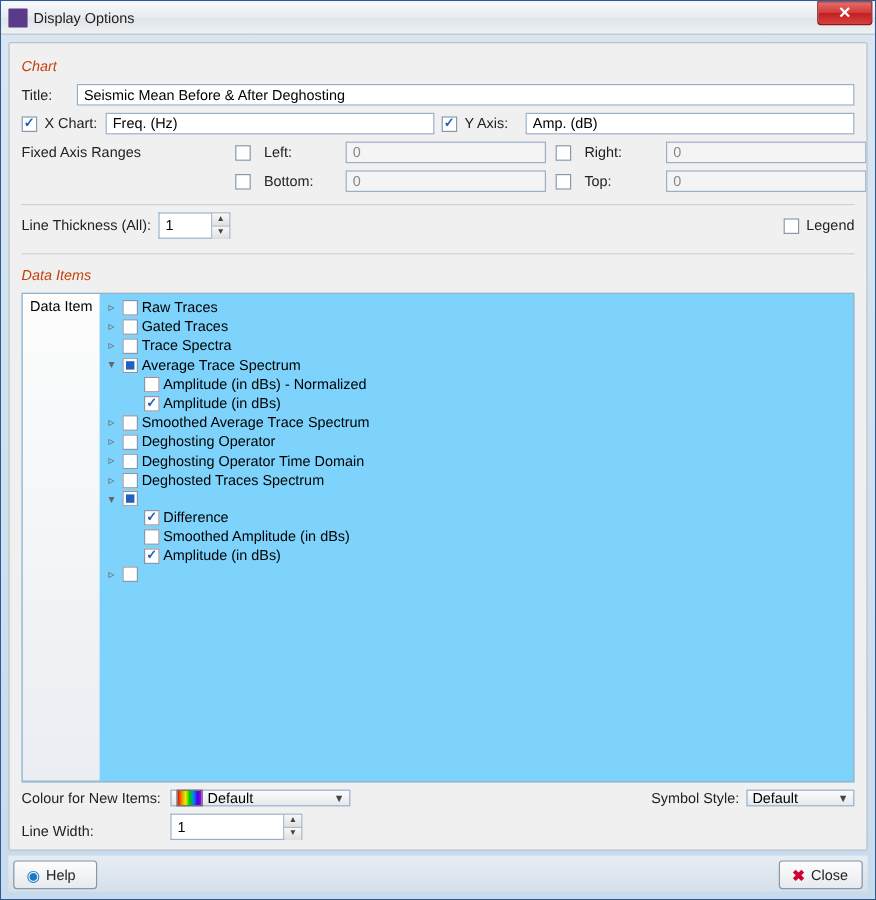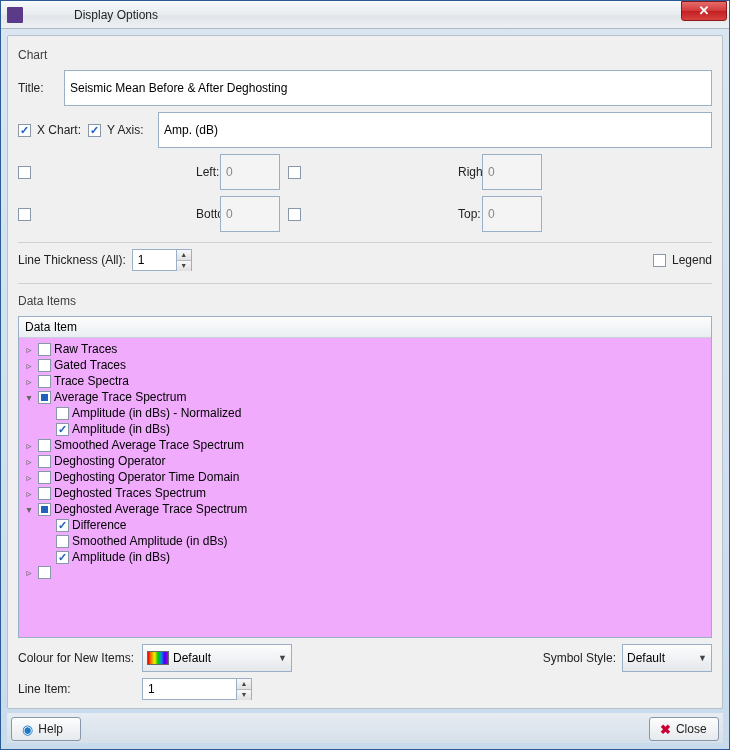--- a/index.html
+++ b/index.html
@@ -19,21 +19,20 @@
   display: flex;
   flex-direction: column;
 }
 .titlebar {
   height: 28px;
   background: linear-gradient(to bottom, #f8f9fb 0%, #e8ecef 50%, #dfe4e8 51%, #eef1f4 100%);
   border-bottom: 1px solid #b0b8c0;
   display: flex;
   align-items: center;
   padding: 0 2px 0 6px;
-  gap: 46px;
 }
 .titlebar .appicon {
   width: 16px; height: 16px;
   background: #5b3a8a;
   margin-right: 5px;
   border-radius: 1px;
 }
 .titlebar .title { flex: 1; color: #222; }
 .titlebar .close {
   width: 46px; height: 20px;
@@ -59,31 +58,32 @@
 .inner {
   background: #f0f0f0;
   border: 1px solid #b8c0c8;
   border-radius: 2px;
   padding: 8px 10px;
   flex: 1;
   display: flex;
   flex-direction: column;
 }
 .group-title {
-  color: #404040;
+  color: #c2410c;
   font-size: 12px;
   margin-bottom: 8px;
   margin-top: 4px;
+  font-style: italic;
 }
 .hr { border: none; border-top: 1px solid #d0d0d0; margin: 6px 0; }
 .row { display: flex; align-items: center; gap: 6px; margin-bottom: 6px; }
 .label { color: #222; white-space: nowrap; }
 input[type=text].field {
   flex: 1;
-  height: 36px;
+  height: 18px;
   border: 1px solid #9ab0c8;
   background: #fff;
   padding: 0 5px;
   font-family: inherit;
   font-size: 12px;
 }
 input[type=text].field.ro {
   background: #f4f4f4;
   color: #888;
 }
@@ -139,25 +139,24 @@
 }
 .spinner .btns div:first-child { border-bottom: 1px solid #b0b8c0; }
 .axis-grid {
   display: grid;
   grid-template-columns: 170px 16px 60px 1fr 16px 60px 1fr;
   gap: 6px 8px;
   align-items: center;
   margin-bottom: 4px;
 }
 .tree-box {
-  background: #f0abfc;
+  background: #7dd3fc;
   border: 1px solid #9ab0c8;
   flex: 1;
   display: flex;
-  flex-direction: column;
   min-height: 0;
 }
 .tree-header {
   background: linear-gradient(to bottom, #fdfdfd, #eaeef2);
   border-bottom: 1px solid #c8d0d8;
   padding: 3px 6px;
 }
 .tree-body {
   padding: 3px 2px;
   overflow: auto;
@@ -174,39 +173,39 @@
   width: 12px;
   font-size: 10px;
   color: #666;
   text-align: center;
   cursor: pointer;
   font-family: sans-serif;
 }
 .tree-item .arrow.blank { visibility: hidden; }
 .indent1 { padding-left: 20px; }
 .combo {
-  height: 28px;
+  height: 14px;
   border: 1px solid #9ab0c8;
   background: linear-gradient(to bottom, #fdfdfd, #e4e8ec);
   display: flex;
   align-items: center;
   padding: 0 4px;
   cursor: pointer;
   gap: 4px;
 }
 .combo .colorbox {
   width: 22px; height: 14px;
   background: linear-gradient(to right,#e00,#e80,#ee0,#0c0,#08e,#40e,#a0e);
   border: 1px solid #666;
 }
 .combo .txt { flex: 1; }
 .combo .dd { font-size: 9px; color: #444; }
 .bottom-row {
   display: flex;
-  align-items: center;
+  align-items: flex-end;
   gap: 6px;
   margin-top: 6px;
 }
 .btnbar {
   display: flex;
   justify-content: space-between;
   padding: 4px 4px 2px 4px;
   background: linear-gradient(to bottom, #e6ecf2, #d6e0ea);
 }
 .btn {
@@ -243,26 +242,28 @@
       <div class="group-title">Chart</div>
 
       <div class="row">
         <span class="label" style="width:40px">Title:</span>
         <input type="text" class="field" value="Seismic Mean Before &amp; After Deghosting" style="">
       </div>
 
       <div class="row">
         <span class="cb checked"></span>
         <span class="label" style="width:45px">X Chart:</span>
+        <input type="text" class="field" value="Freq. (Hz)" style="">
         <span class="cb checked"></span>
         <span class="label" style="width:45px">Y Axis:</span>
         <input type="text" class="field" value="Amp. (dB)" style="">
       </div>
 
       <div class="axis-grid">
+        <span class="label">Fixed Axis Ranges</span>
         <span class="cb"></span>
         <span class="label">Left:</span>
         <input type="text" class="field ro" readonly="" value="0" style="">
         <span class="cb"></span>
         <span class="label">Right:</span>
         <input type="text" class="field ro" readonly="" value="0" style="">
 
         <span></span>
         <span class="cb"></span>
         <span class="label">Bottom:</span>
@@ -341,21 +342,20 @@
               <span>Deghosting Operator Time Domain</span>
             </div>
             <div class="tree-item">
               <span class="arrow">▹</span>
               <span class="cb"></span>
               <span>Deghosted Traces Spectrum</span>
             </div>
             <div class="tree-item">
               <span class="arrow">▾</span>
               <span class="cb indet"></span>
-              <span>Deghosted Average Trace Spectrum</span>
             </div>
             <div class="tree-item indent1">
               <span class="arrow blank">▹</span>
               <span class="cb checked"></span>
               <span>Difference</span>
             </div>
             <div class="tree-item indent1">
               <span class="arrow blank">▹</span>
               <span class="cb"></span>
               <span>Smoothed Amplitude (in dBs)</span>
@@ -381,21 +381,21 @@
         </div>
         <div style="flex:1"></div>
         <span class="label">Symbol Style:</span>
         <div class="combo" style="width:90px">
           <span class="txt">Default</span>
           <span class="dd">▼</span>
         </div>
       </div>
 
       <div class="bottom-row">
-        <span class="label" style="width:118px">Line Item:</span>
+        <span class="label" style="width:118px">Line Width:</span>
         <div class="spinner" style="width:110px">
           <input type="text" style="width: 94px;" value="1">
           <div class="btns">
               <div>▲</div>
               <div>▼</div>
             </div>
         </div>
       </div>
 
     </div>

